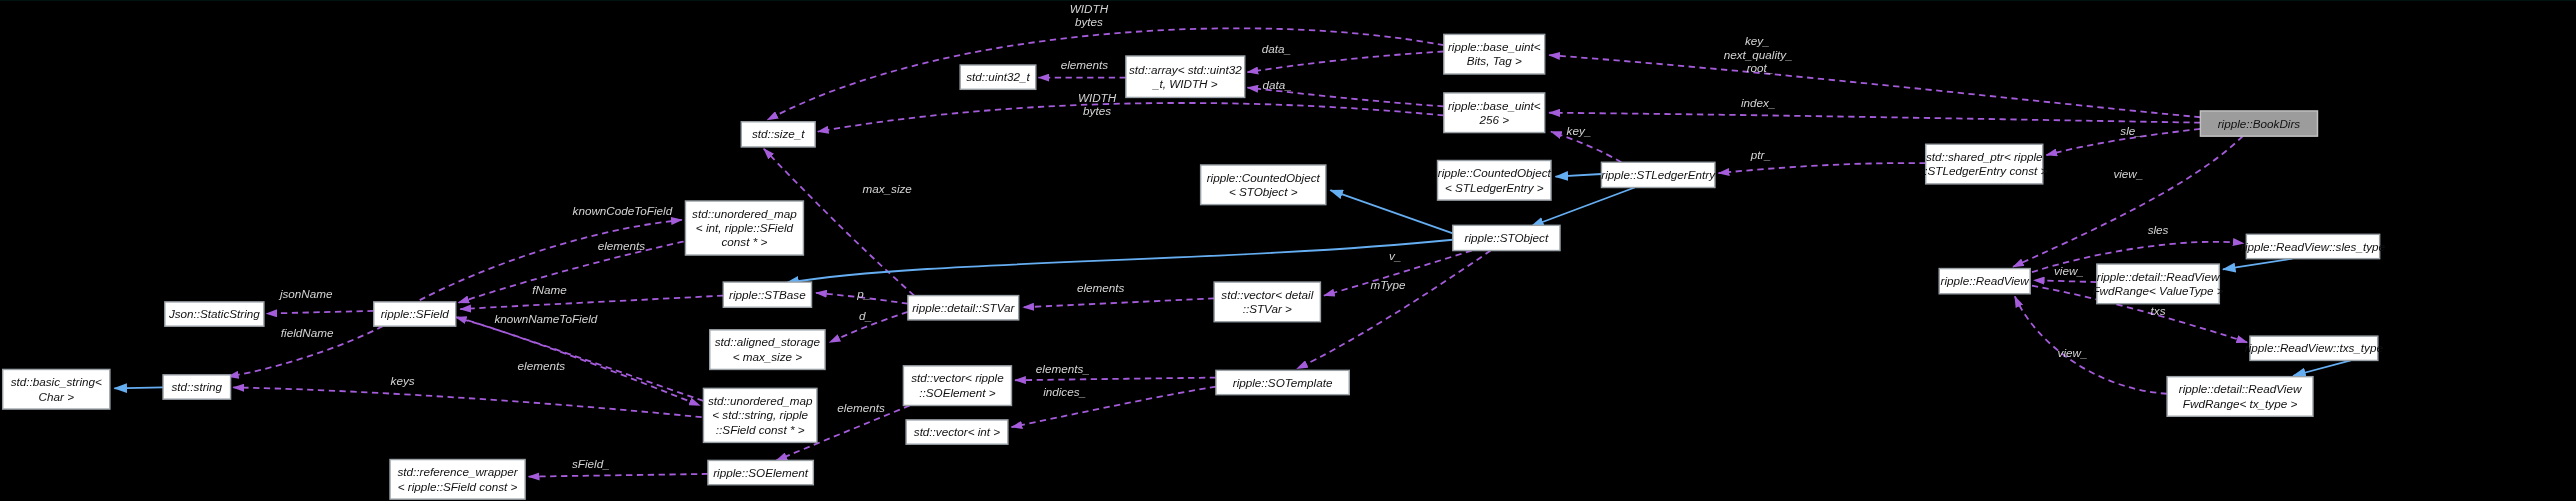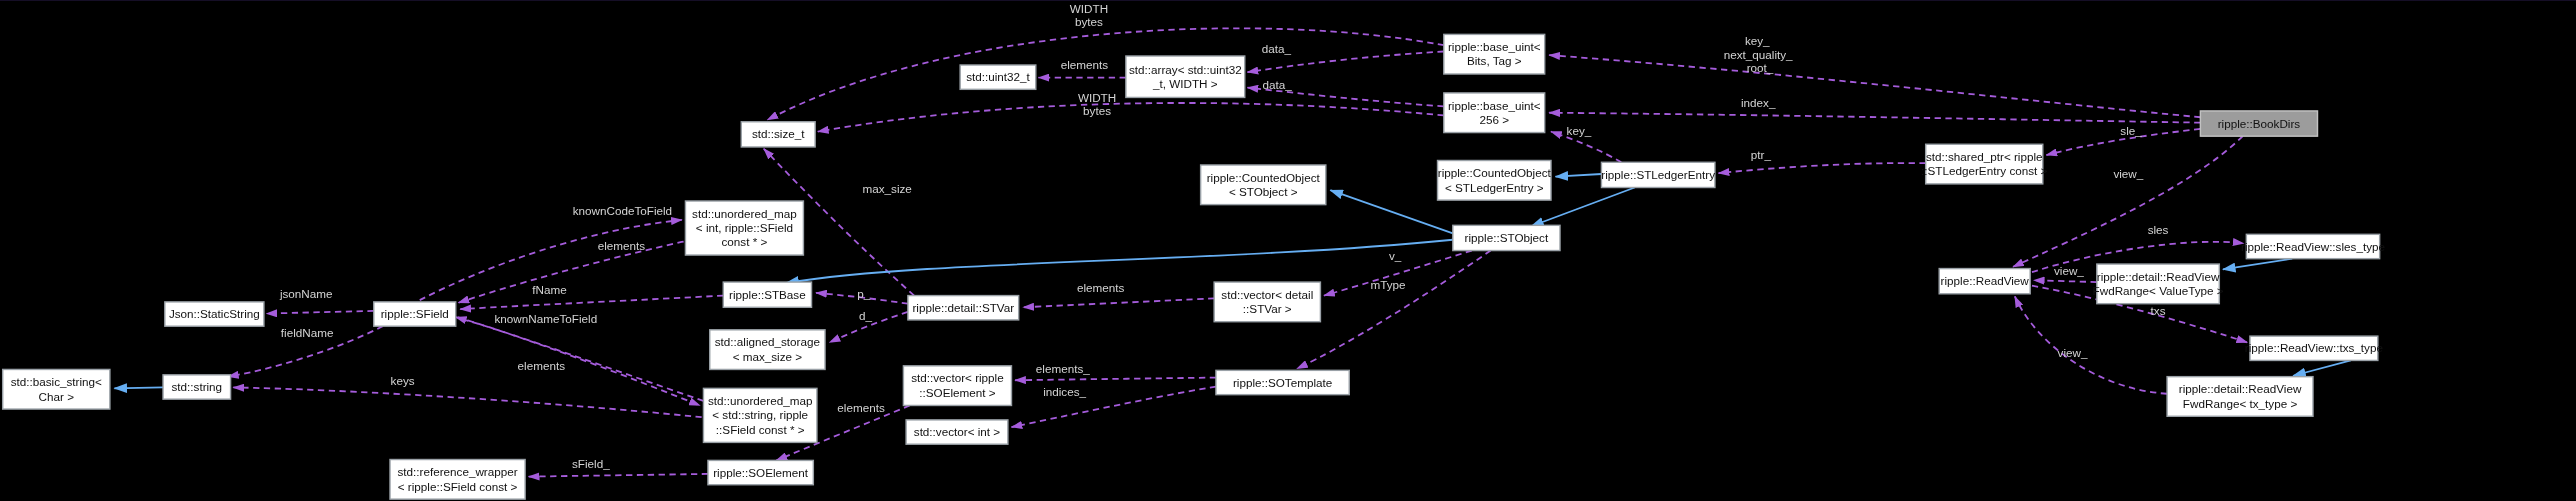--- a/index.html
+++ b/index.html
@@ -1,16 +1,16 @@
 <!DOCTYPE html>
 <html style="font-size:14.4px"><head>
 <meta charset="utf-8">
 <style>
   html,body{margin:0;padding:0;background:#000;}
-  #stage{position:relative;width:2576px;height:502px;background:#8b5cf6;overflow:hidden;}
+  #stage{position:relative;width:2576px;height:502px;background:#0f766e;overflow:hidden;font-style:italic;}
   svg text{font-family:"Liberation Sans","DejaVu Sans",sans-serif;}
   .node rect{stroke-width:1.6px;}
   .node text{font-size:13px;fill:#111;}
   .node{cursor:pointer;}
   .edge{fill:none;stroke-width:2px;}
   .edge.uses{stroke-dasharray:7,5;}
   .elabel{font-size:13px;}
 </style>
 </head>
 <body>

